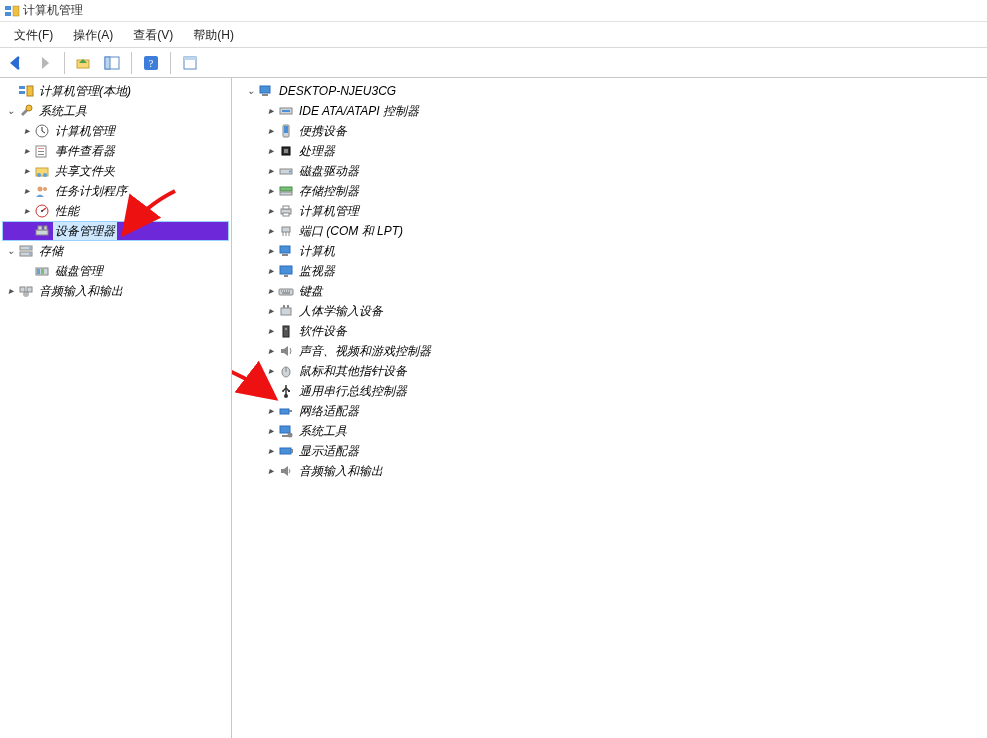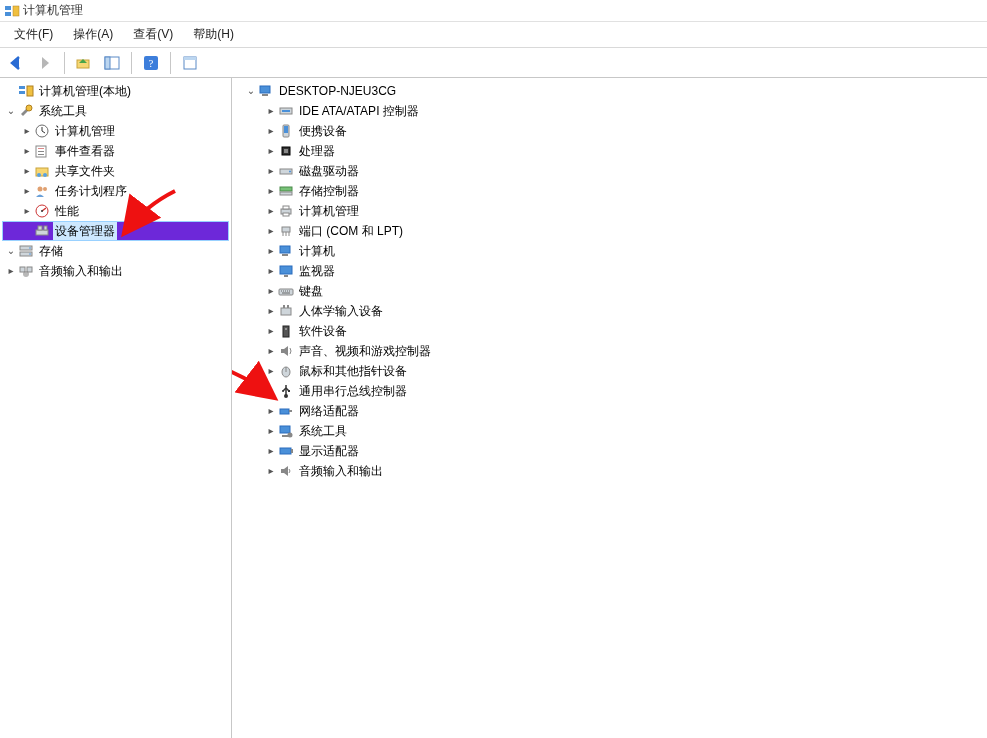--- a/index.html
+++ b/index.html
@@ -3,30 +3,30 @@
 <meta charset="utf-8">
 <style>
   html,body{margin:0;padding:0;width:987px;height:738px;font-family:"Microsoft YaHei","Segoe UI",Tahoma,sans-serif;font-size:12px;color:#000;background:#fff;overflow:hidden;-webkit-font-smoothing:antialiased}
   *{box-sizing:border-box}
 
   
   .titlebar{display:flex;align-items:center;height:22px;background:#fff;border-bottom:1px solid #e1e1e1;padding-left:4px;gap:0}
   .titletext{font-size:12px;color:#333}
 
   
-  .menubar{display:flex;align-items:flex-end;height:26px;background:#fff;border-bottom:1px solid #d9d9d9;padding-left:4px;font-size:12px;color:#222}
+  .menubar{display:flex;align-items:center;height:26px;background:#fff;border-bottom:1px solid #d9d9d9;padding-left:4px;font-size:12px;color:#222}
   .menubar span{padding:0 10px;cursor:default;line-height:26px}
 
   
   .toolbar{display:flex;align-items:center;height:30px;background:#fff;border-bottom:1px solid #c7c7c7;padding:0 4px;gap:2px}
   .tbtn{width:26px;height:26px;display:flex;align-items:center;justify-content:center;border:1px solid transparent}
   .tsep{width:1px;height:22px;background:#c7c7c7;margin:0 4px}
 
   
-  .workspace{display:flex;height:calc(738px - 22px - 26px - 30px);}
+  .workspace{display:flex;height:calc(738px - 22px - 26px - 30px);font-style:italic;}
   .pane-left{width:232px;border-right:1px solid #c7c7c7;background:#fff;overflow:hidden}
   .pane-right{flex:1;background:#fff;overflow:hidden;position:relative}
 
   
   .tree{padding:3px 2px;font-size:12px;line-height:20px;color:#000}
   .row{display:flex;align-items:center;height:20px;white-space:nowrap;padding-left:2px}
   .row.sel{background:#6d28d9}
   .row.sel .lbl{background:#cde8ff}
   .lbl{padding:0 2px}
   .sp{display:inline-block;height:1px}
@@ -229,20 +229,32 @@
             <svg width="16" height="16">
               <rect x="2" y="3" width="12" height="4" fill="#cfd6db" stroke="#888"></rect>
               <rect x="2" y="9" width="12" height="4" fill="#cfd6db" stroke="#888"></rect>
               <circle cx="12" cy="5" r="0.8" fill="#4a90d9"></circle>
               <circle cx="12" cy="11" r="0.8" fill="#4a90d9"></circle>
             </svg>
           </span>
         <span class="lbl">存储</span>
       </div>
 
+      <div class="row i1">
+        <span class="sp"></span>
+          <span class="exp none">▸</span>
+        <span class="ico">
+            <svg width="16" height="16">
+              <rect x="2" y="5" width="12" height="7" fill="#cfd6db" stroke="#888"></rect>
+              <rect x="3" y="6" width="3" height="5" fill="#6aa0d8"></rect>
+              <rect x="7" y="6" width="3" height="5" fill="#78c278"></rect>
+            </svg>
+          </span>
+        <span class="lbl">磁盘管理</span>
+      </div>
 
       <div class="row i0">
         <span class="sp"></span>
           <span class="exp">▸</span>
         <span class="ico">
             <svg width="16" height="16">
               <rect x="2" y="4" width="5" height="5" fill="#cfd6db" stroke="#888"></rect>
               <rect x="9" y="4" width="5" height="5" fill="#cfd6db" stroke="#888"></rect>
               <circle cx="8" cy="11" r="3" fill="#888" opacity="0.6"></circle>
             </svg>

